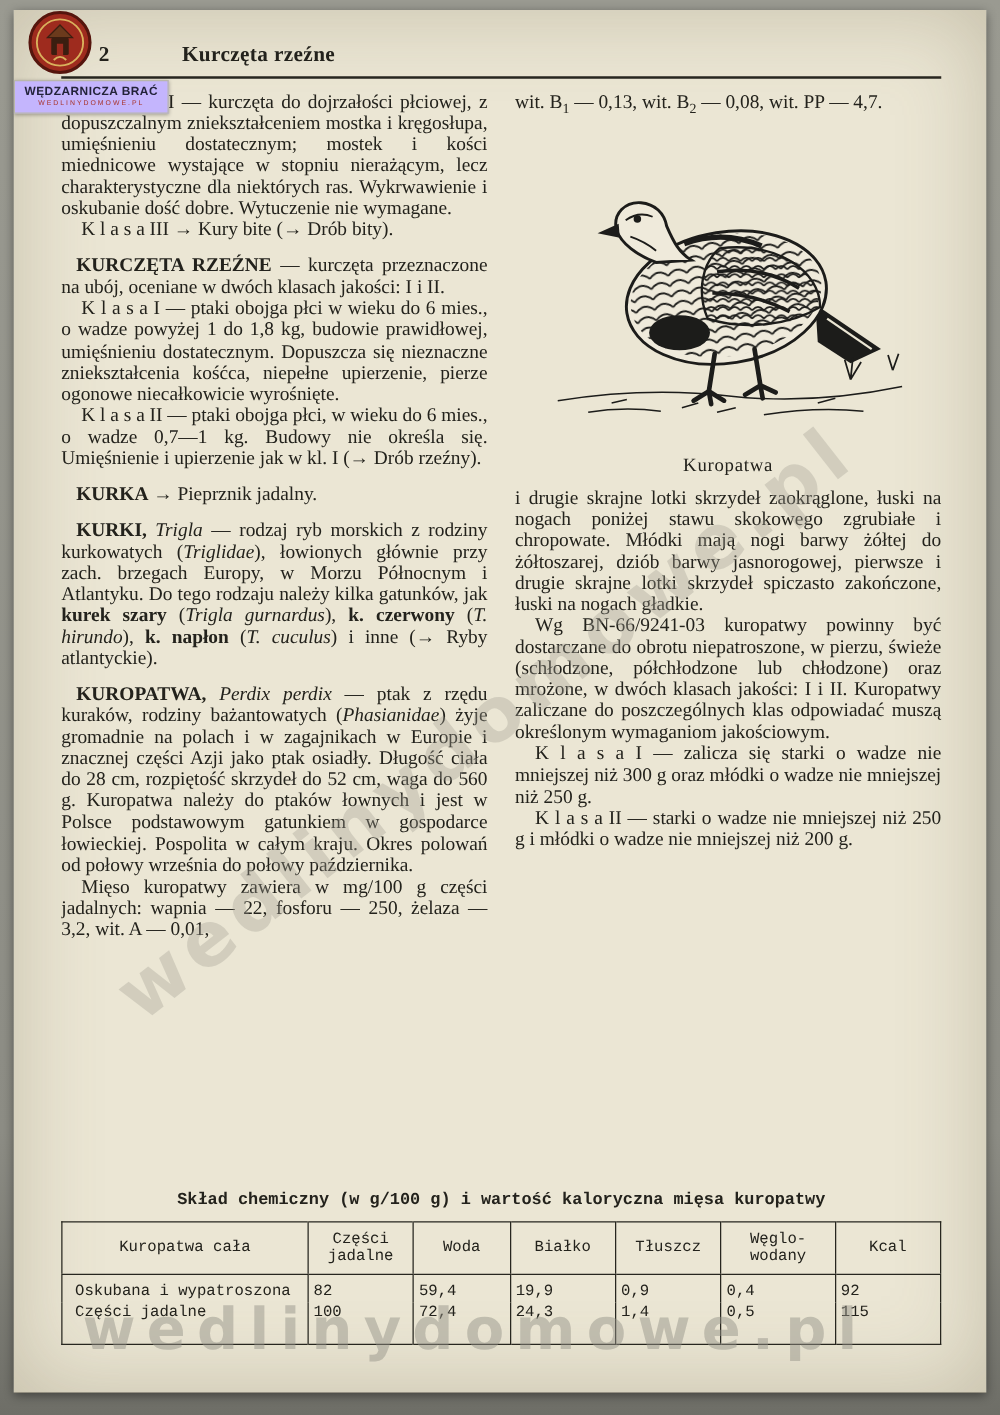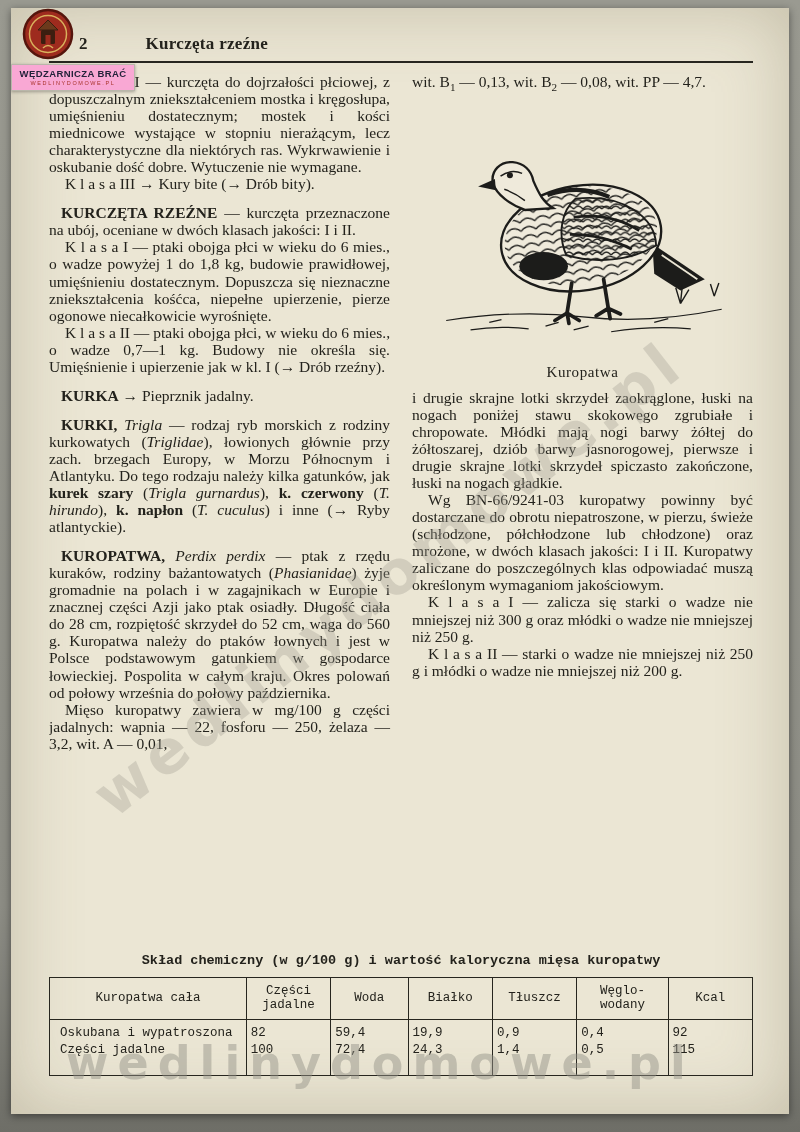--- a/index.html
+++ b/index.html
@@ -30,21 +30,21 @@
     transform:rotate(-38deg);transform-origin:left center;
   }
   .wm-bottom{
     left:55px;top:1028px;font-size:46px;letter-spacing:9px;
     color:rgba(148,146,136,.48);
   }
   
   .logo{position:absolute;left:0;top:0;z-index:12;}
   .crest{display:block;margin-left:8px;}
   .logo-box{
-    background:#f9a8d4;border:1px solid #b9b7aa;width:112px;
+    background:#c4b5fd;border:1px solid #b9b7aa;width:112px;
     padding:3px 5px 4px;text-align:center;box-shadow:0 1px 3px rgba(0,0,0,.3);
   }
   .logo-title{font-family:"Liberation Sans",sans-serif;font-weight:bold;
     font-size:9.5px;color:#23233a;letter-spacing:.4px;white-space:nowrap;}
   .logo-sub{font-family:"Liberation Sans",sans-serif;font-size:5.5px;
     color:#a8332a;letter-spacing:1.6px;margin-top:1px;white-space:nowrap;}
   
   .page-header{height:24px;position:relative;}
   .pageno{font-weight:bold;font-size:17px;margin-left:30px;}
   .header-title{font-weight:bold;font-size:17px;margin-left:58px;letter-spacing:.3px;}

